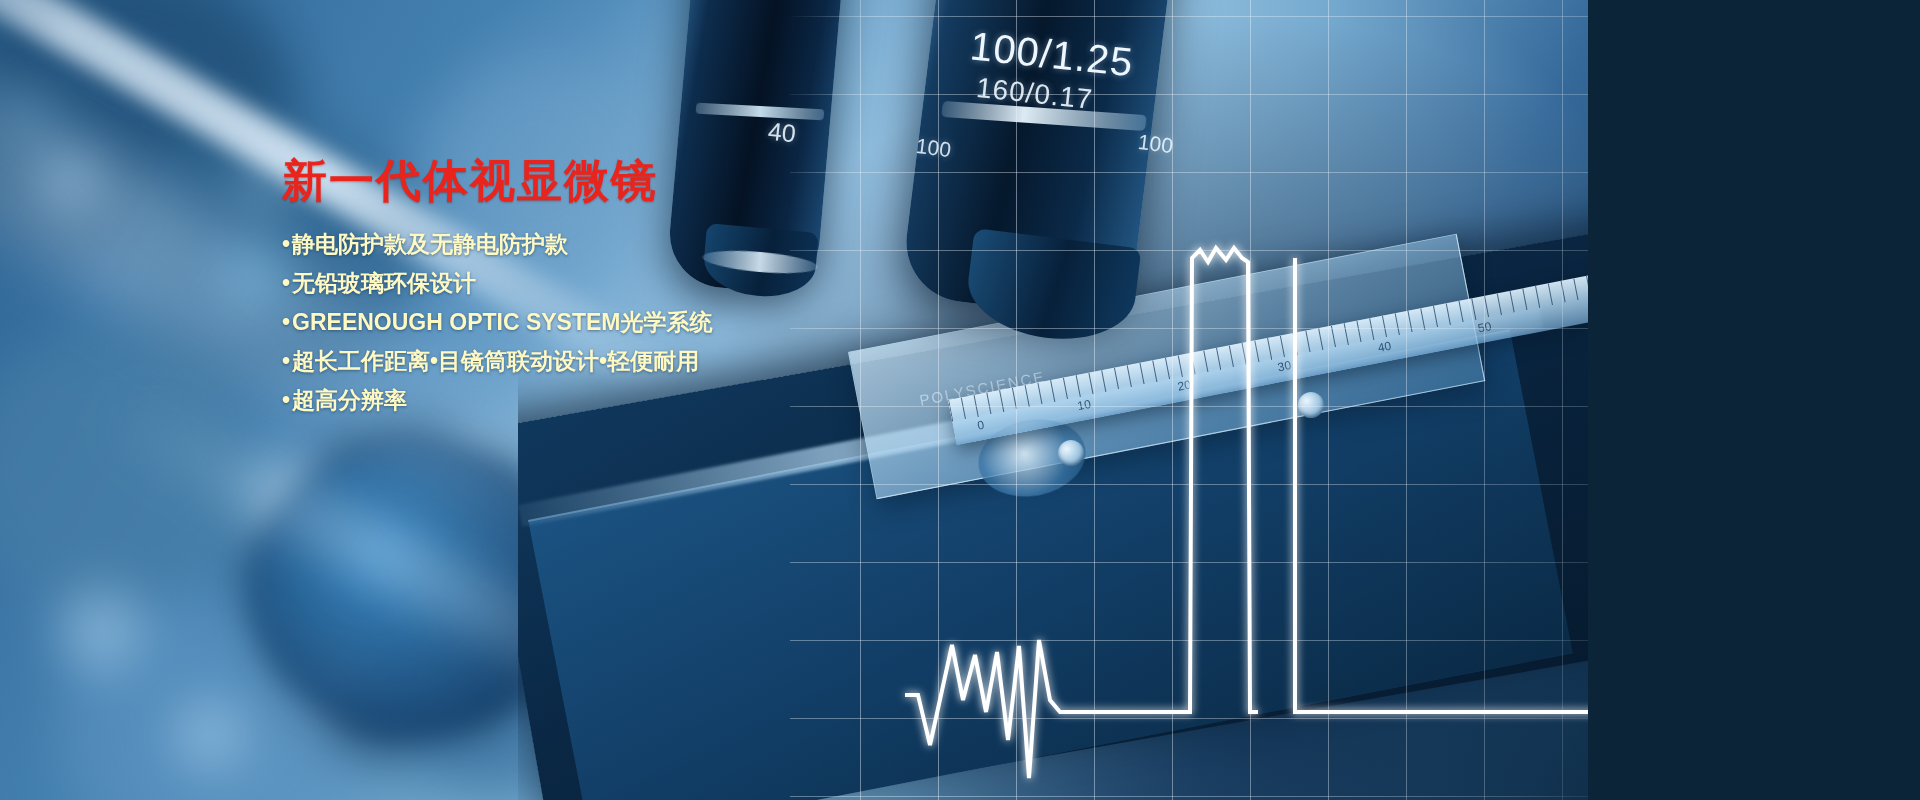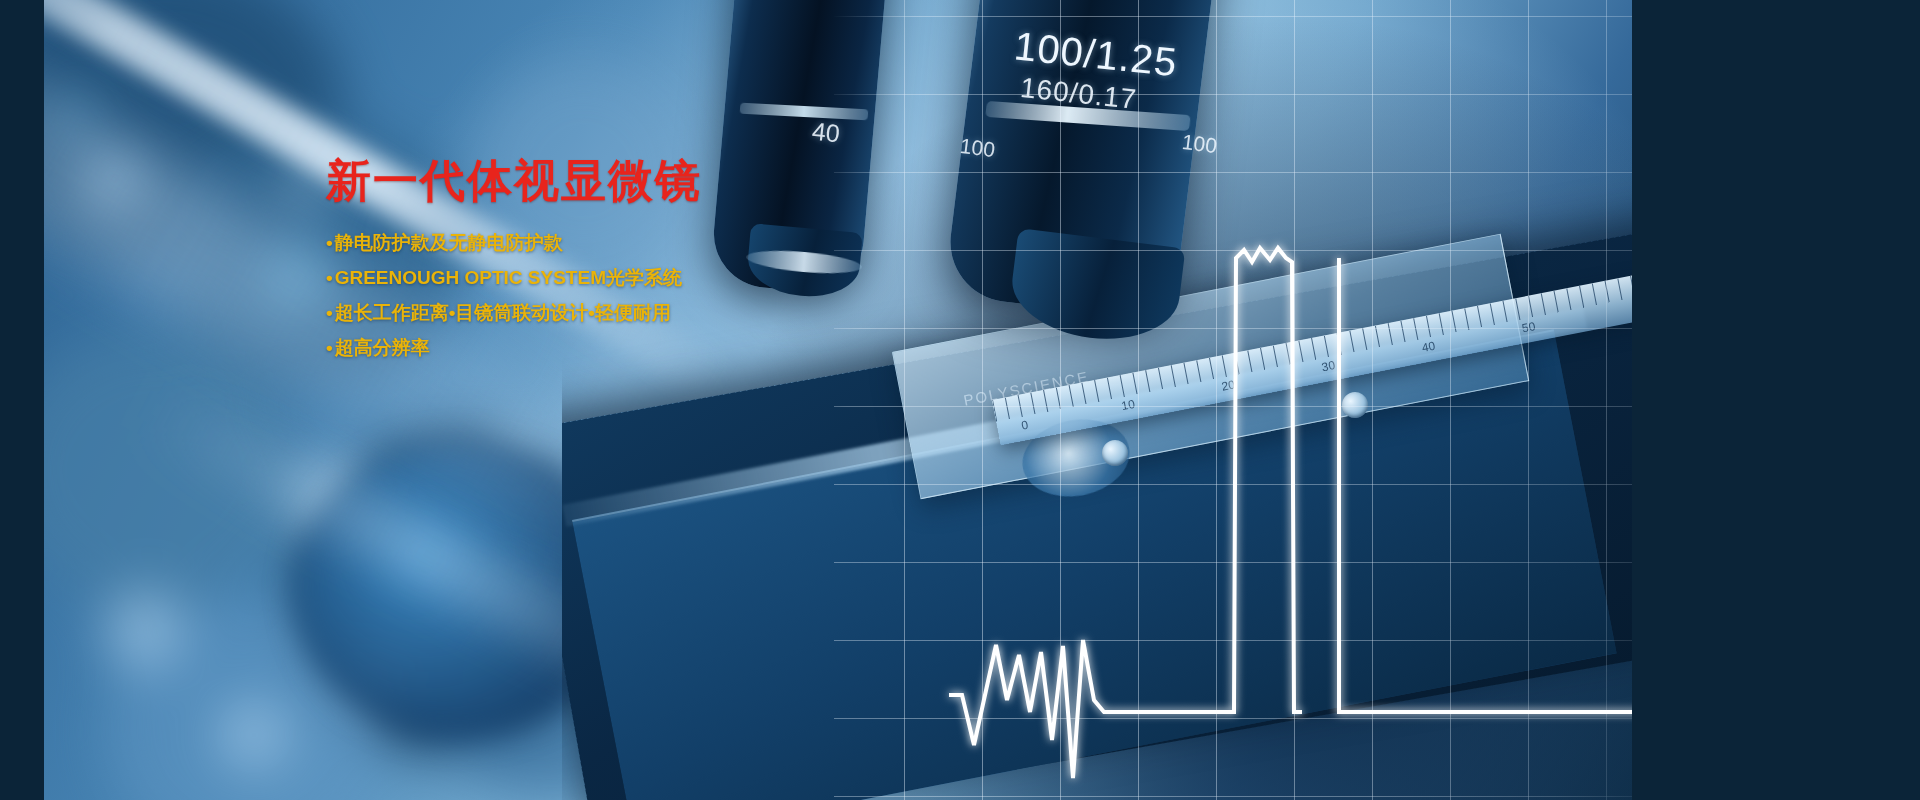--- a/index.html
+++ b/index.html
@@ -5,21 +5,20 @@
   * { margin:0; padding:0; box-sizing:border-box; }
   html, body {
     width:1920px; height:800px; overflow:hidden;
     font-family:"Liberation Sans","DejaVu Sans",sans-serif;
     background:#0b2438;
   }
 
   .banner {
     position:relative; width:1588px; height:800px; overflow:hidden;
     background:#17527f;
-    margin-left:44px;
   }
 
   
   .bg-base {
     position:absolute; inset:0;
     background:
       radial-gradient(circle at 78% 74%, rgba(10,38,66,.95) 0%, rgba(10,38,66,0) 42%),
       radial-gradient(ellipse 70% 90% at 62% 38%, rgba(167,205,235,.85) 0%, rgba(167,205,235,0) 60%),
       linear-gradient(118deg,#2b5f8d 0%, #3a74a4 14%, #4a87b6 30%, #74aacf 46%, #8fc0de 56%, #6fa5cb 66%, #35699a 80%, #12334f 100%);
   }
@@ -201,21 +200,21 @@
 
   
   .copy { position:absolute; left:282px; top:155px; width:620px; }
   .headline {
     color:#e8241c; font-size:45px; font-weight:bold; letter-spacing:2px;
     line-height:1.15; margin-bottom:26px;
     text-shadow:0 1px 2px rgba(90,10,5,.35);
   }
   .bullets { list-style:none; }
   .bullets li {
-    color:#eab308; font-size:19px; font-weight:bold; line-height:1;
+    color:#fef9c3; font-size:23px; font-weight:bold; line-height:1;
     margin-bottom:16px; white-space:nowrap;
     text-shadow:0 1px 3px rgba(18,48,78,.55);
   }
   .bullets li .dot { margin-right:2px; }
 </style>
 </head>
 <body>
 
 <div class="banner">
 
@@ -296,19 +295,20 @@
     <g id="wave-paths" fill="none" stroke="#ffffff" stroke-width="4" stroke-linejoin="miter" stroke-linecap="butt" filter="url(#glow)">
         <polyline points="905,695 918,695 930,745 941,695 952,645 963,700 975,655 986,712 997,652 1008,740 1019,646 1029,778 1039,640 1050,700 1060,712 1190,712 1192,258 1200,250 1208,262 1216,248 1226,260 1234,248 1242,258 1248,262 1250,712 1258,712" stroke="#ffffff"></polyline>
         <polyline points="1295,258 1295,712 1920,712" stroke="#ffffff"></polyline>
       </g>
   </svg>
 
   <div class="copy">
     <div class="headline">新一代体视显微镜</div>
     <ul class="bullets" id="feature-list">
         <li><span class="dot">•</span><span>静电防护款及无静电防护款</span></li>
+        <li><span class="dot">•</span><span>无铅玻璃环保设计</span></li>
         <li><span class="dot">•</span><span>GREENOUGH OPTIC SYSTEM光学系统</span></li>
         <li><span class="dot">•</span><span>超长工作距离•目镜筒联动设计•轻便耐用</span></li>
         <li><span class="dot">•</span><span>超高分辨率</span></li>
       </ul>
   </div>
 
 </div>
 
 </body></html>

